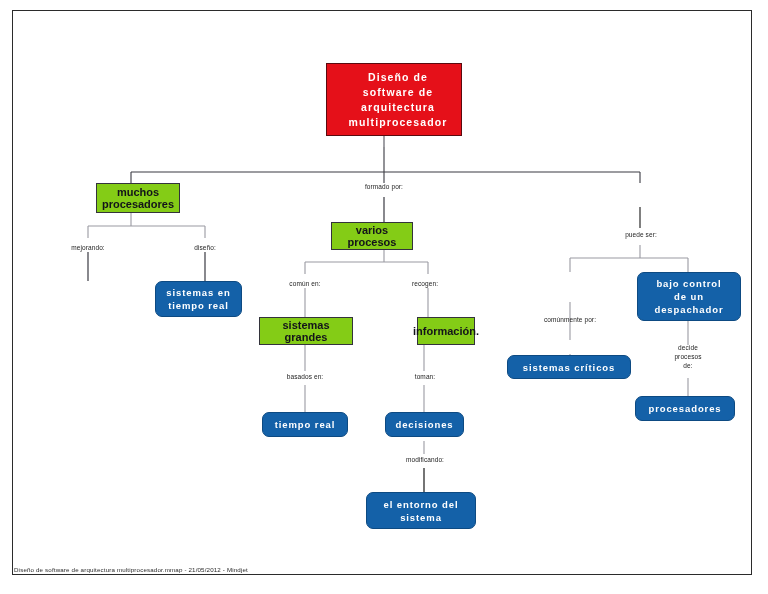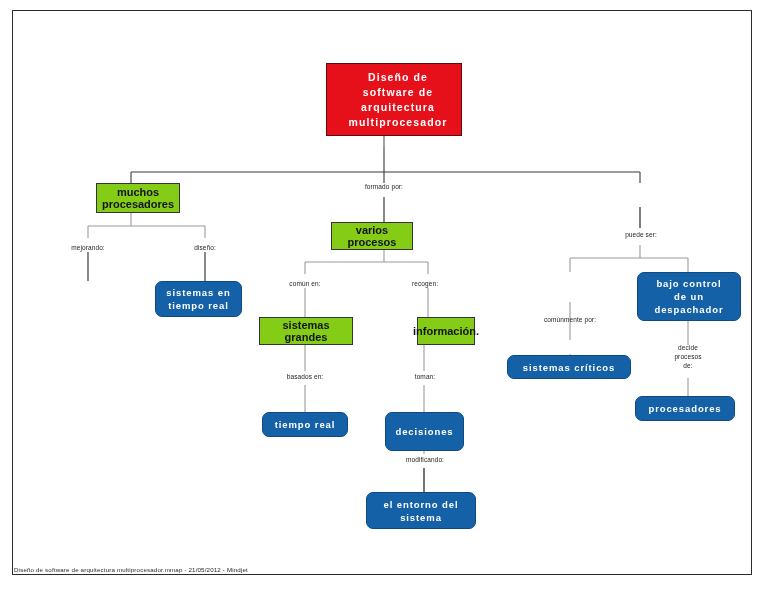--- a/index.html
+++ b/index.html
@@ -168,21 +168,21 @@
   <div class="node node-gray" style="left:259px; top:317px; width:94px; height:28px;">sistemas grandes</div>
 
   <div class="node node-gray" style="left:392px; top:317px; width:58px; height:28px;margin-left:25px;">información.</div>
 
 
   <div class="node node-blue" style="left:155px; top:281px; width:87px; height:36px;text-align:center;">sistemas en
 tiempo real</div>
 
   <div class="node node-blue" style="left:262px; top:412px; width:86px; height:25px;">tiempo real</div>
 
-  <div class="node node-blue" style="left:385px; top:412px; width:79px; height:39px;">decisiones</div>
+  <div class="node node-blue" style="left:385px; top:412px; width:79px; height:25px;">decisiones</div>
 
   <div class="node node-blue" style="left:366px; top:492px; width:110px; height:37px;">el entorno del
 sistema</div>
 
 
   <div class="node node-blue" style="left:637px; top:272px; width:104px; height:49px;">bajo control
 de un
 despachador</div>
 
   <div class="node node-blue" style="left:507px; top:355px; width:124px; height:24px;">sistemas críticos</div>

